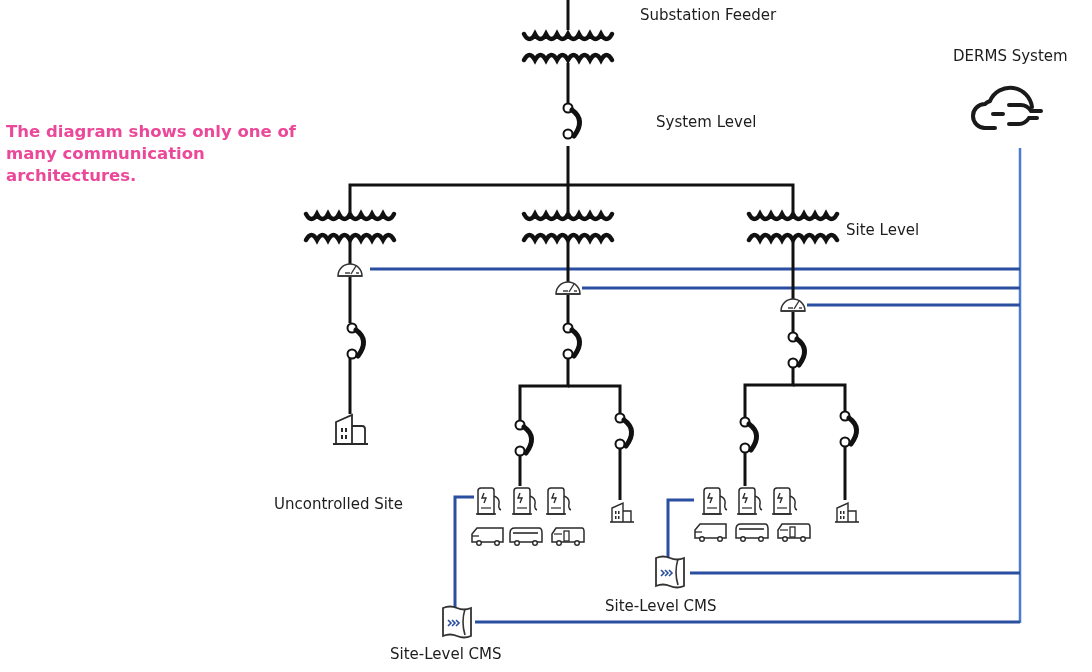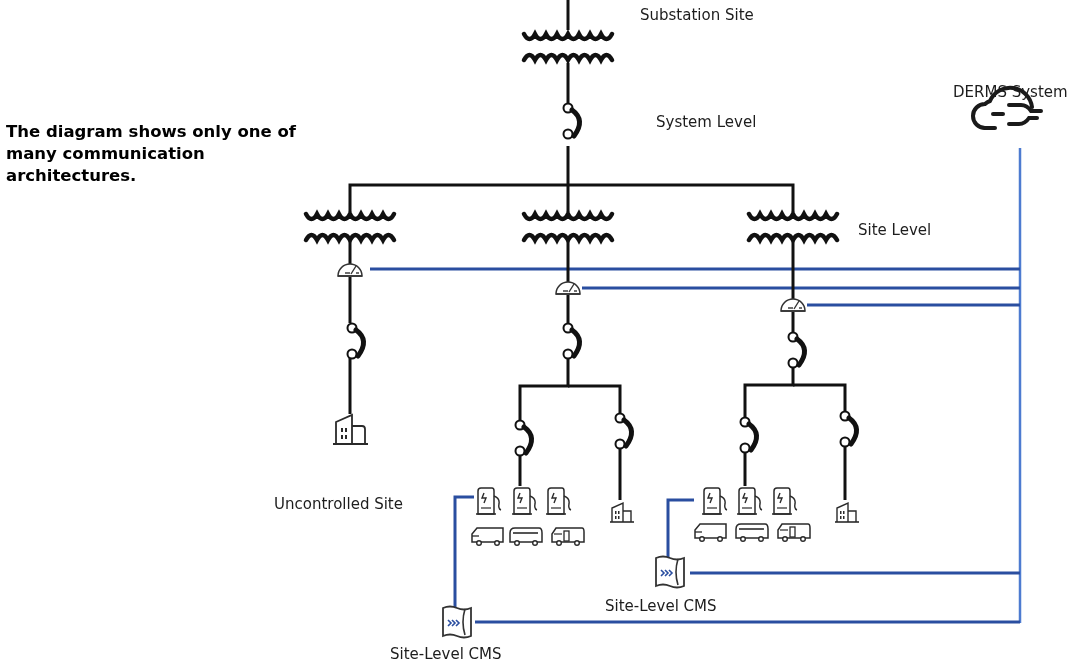--- a/index.html
+++ b/index.html
@@ -1,19 +1,19 @@
 <!DOCTYPE html>
 <html><head>
 <meta charset="utf-8">
 <style>
   html, body { margin:0; padding:0; background:#ffffff; }
   body { width:1092px; height:672px; position:relative; overflow:hidden; font-family:"Liberation Sans", sans-serif; }
   svg#diagram { position:absolute; left:0; top:0; }
   .lbl { position:absolute; font-family:"DejaVu Sans", sans-serif; font-size:15px; color:#1d1d1d; white-space:nowrap; }
-  .note { position:absolute; left:6px; top:121px; width:320px; font-family:"DejaVu Sans", sans-serif; font-weight:bold; font-size:16.5px; line-height:22px; color:#000000; }
+  .note { position:absolute; left:6px; top:121px; width:320px; font-family:"DejaVu Sans", sans-serif; font-weight:bold; font-size:16.5px; line-height:22px; color:#ec4899; }
   .pwr { stroke:#111; stroke-width:3; fill:none; }
   .comm { stroke:#2a4ea0; stroke-width:3; fill:none; }
   .commv { stroke:#4d7bd0; stroke-width:2.5; fill:none; }
   .coil { stroke:#111; stroke-width:4.5; fill:none; stroke-linecap:round; }
 </style>
 </head>
 <body>
 
 <svg id="diagram" width="1092" height="672" viewBox="0 0 1092 672">
   <defs>
@@ -231,19 +231,19 @@
   <g transform="translate(1005,114)">
     <path d="M-20,14 a12,12 0 0 1 0,-24 a14,14 0 0 1 5,-3 a22,22 0 0 1 42,6" stroke="#1a1a1a" stroke-width="4" fill="none" stroke-linecap="round"></path>
     <path d="M-20,14 L-10,14" stroke="#1a1a1a" stroke-width="4" stroke-linecap="round"></path>
     <path d="M-12,0 L-2,0" stroke="#1a1a1a" stroke-width="4" stroke-linecap="round"></path>
     <path d="M4,-9 L16,-9 Q22,-9 26,-3 L36,-3" stroke="#1a1a1a" stroke-width="4" fill="none" stroke-linecap="round"></path>
     <path d="M4,10 L14,10 Q20,10 24,4 L32,4" stroke="#1a1a1a" stroke-width="4" fill="none" stroke-linecap="round"></path>
   </g>
 </svg>
 
 <div class="note">The diagram shows only one of many communication architectures.</div>
-<div class="lbl" style="left:640px;top:6px;">Substation Site</div>
+<div class="lbl" style="left:640px;top:6px;">Substation Feeder</div>
 <div class="lbl" style="left:656px;top:113px;">System Level</div>
-<div class="lbl" style="left:846px;top:221px;margin-left:12px;">Site Level</div>
-<div class="lbl" style="left:953px;top:47px;margin-top:36px;">DERMS System</div>
+<div class="lbl" style="left:846px;top:221px;">Site Level</div>
+<div class="lbl" style="left:953px;top:47px;">DERMS System</div>
 <div class="lbl" style="left:274px;top:455px;margin-top:40px;">Uncontrolled Site</div>
 <div class="lbl" style="left:390px;top:645px;">Site-Level CMS</div>
 <div class="lbl" style="left:605px;top:597px;">Site-Level CMS</div>
 
 </body></html>

